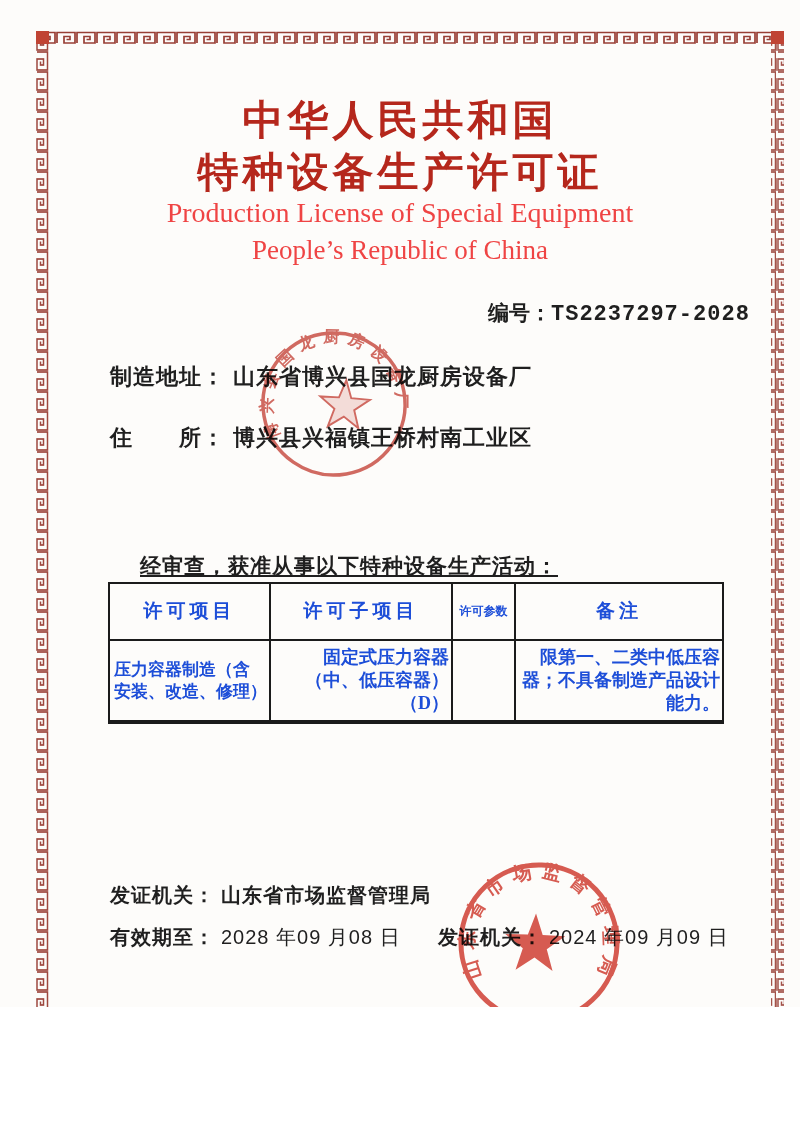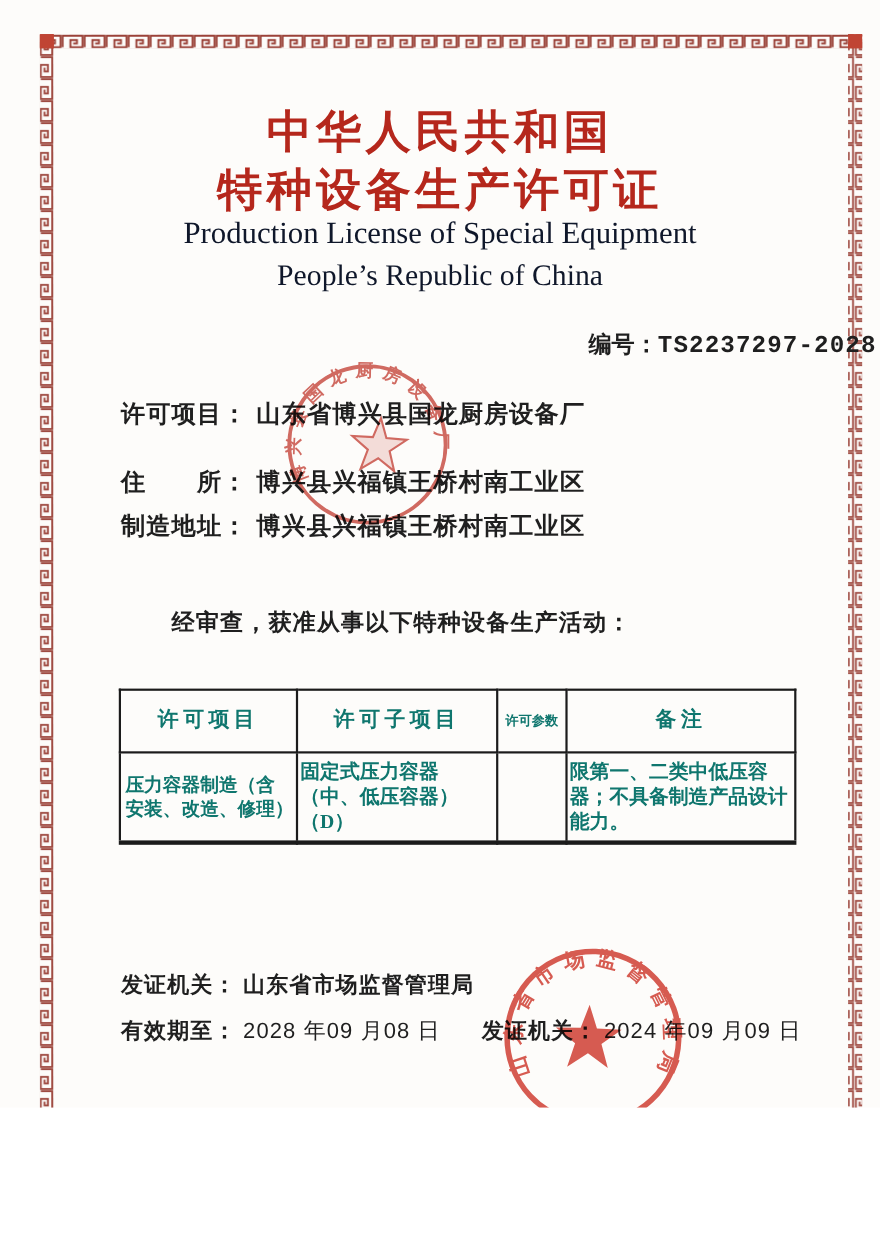--- a/index.html
+++ b/index.html
@@ -11,51 +11,51 @@
   .abs{position:absolute;}
   
   .title-cn{
     left:0; width:100%; text-align:center;
     font-weight:700; font-size:41px; letter-spacing:4px;
     color:#b5271c; line-height:1;
   }
   .t1{top:100px;} .t2{top:152px;}
   .title-en{
     left:0; width:100%; text-align:center;
-    color:#0f172a; line-height:1;
+    color:#ef4444; line-height:1;
   }
   .e1{top:199px; font-size:28px;}
   .e2{top:237px; font-size:27px;}
   
-  .license-no{top:299px; left:488px; font-size:21px; font-weight:700;margin-left:47px;}
+  .license-no{top:299px; left:488px; font-size:21px; font-weight:700;}
   .license-no .num{
     font-family:"Liberation Mono", monospace;
     font-size:22px; font-weight:700; letter-spacing:1px;
   }
   
   .field{left:110px; font-size:22px; font-weight:700; letter-spacing:1px; white-space:nowrap;}
   .f1{top:362px;} .f2{top:423px;} .f3{top:463px;}
   .field .val{margin-left:8px;text-align:center;}
   
-  .intro{top:552px; left:156px; font-size:21px; font-weight:600; letter-spacing:1px;}
+  .intro{top:552px; left:140px; font-size:21px; font-weight:600; letter-spacing:1px;text-decoration:underline;}
   table.lic{
     position:absolute; top:582px; left:108px; width:614px;
     border-collapse:collapse; table-layout:fixed;
-    font-size:18px; color:#0f766e;margin-top:44px;
+    font-size:18px; color:#1d4ed8;
   }
   table.lic td, table.lic th{
     border:2px solid #1b1b1b; padding:2px; vertical-align:middle;
     line-height:1.28; font-weight:600;
   }
   table.lic{border:2px solid #1b1b1b; border-bottom:4px solid #1b1b1b;}
   tr.hdr{height:57px;}
   tr.hdr th{font-size:19px; letter-spacing:4px; text-align:center; font-weight:600;}
   tr.hdr th.params{letter-spacing:0; font-size:12px;}
   tr.bodyrow{height:82px;}
-  td.cell{white-space:pre-line; text-align:left;}
+  td.cell{white-space:pre-line; text-align:right;}
   td.cell.item{text-align:left; font-size:17px; padding-left:4px;}
   
   .footer-line{font-size:20px; font-weight:700; letter-spacing:1px; white-space:nowrap;}
   .authority{top:882px; left:110px;}
   .valid{top:924px; left:110px;}
   .issue{top:924px; left:438px;}
   .footer-line .val{margin-left:6px;}
   .footer-line .dateval{font-family:"Liberation Sans", sans-serif; font-size:20px; font-weight:400;}
   
   .seal{position:absolute; mix-blend-mode:multiply; pointer-events:none;}
@@ -91,27 +91,24 @@
   <div class="abs title-cn t1">中华人民共和国</div>
   <div class="abs title-cn t2">特种设备生产许可证</div>
   <div class="abs title-en e1">Production License of Special Equipment</div>
   <div class="abs title-en e2">People’s Republic of China</div>
 
   <div class="abs license-no">
     <span>编号：</span><span class="num">TS2237297-2028</span>
   </div>
 
   <div class="abs field f1">
-    <span>许可项目：</span><span class="val">山东省博兴县国龙厨房设备厂</span>
+    <span>制造地址：</span><span class="val">山东省博兴县国龙厨房设备厂</span>
   </div>
   <div class="abs field f2">
     <span>住　　所：</span><span class="val">博兴县兴福镇王桥村南工业区</span>
-  </div>
-  <div class="abs field f3">
-    <span>制造地址：</span><span class="val">博兴县兴福镇王桥村南工业区</span>
   </div>
 
   <div class="abs intro">经审查，获准从事以下特种设备生产活动：</div>
 
   <table class="lic">
     <colgroup>
         <col style="width:161px">
         <col style="width:182px">
         <col style="width:63px">
         <col style="width:208px">

